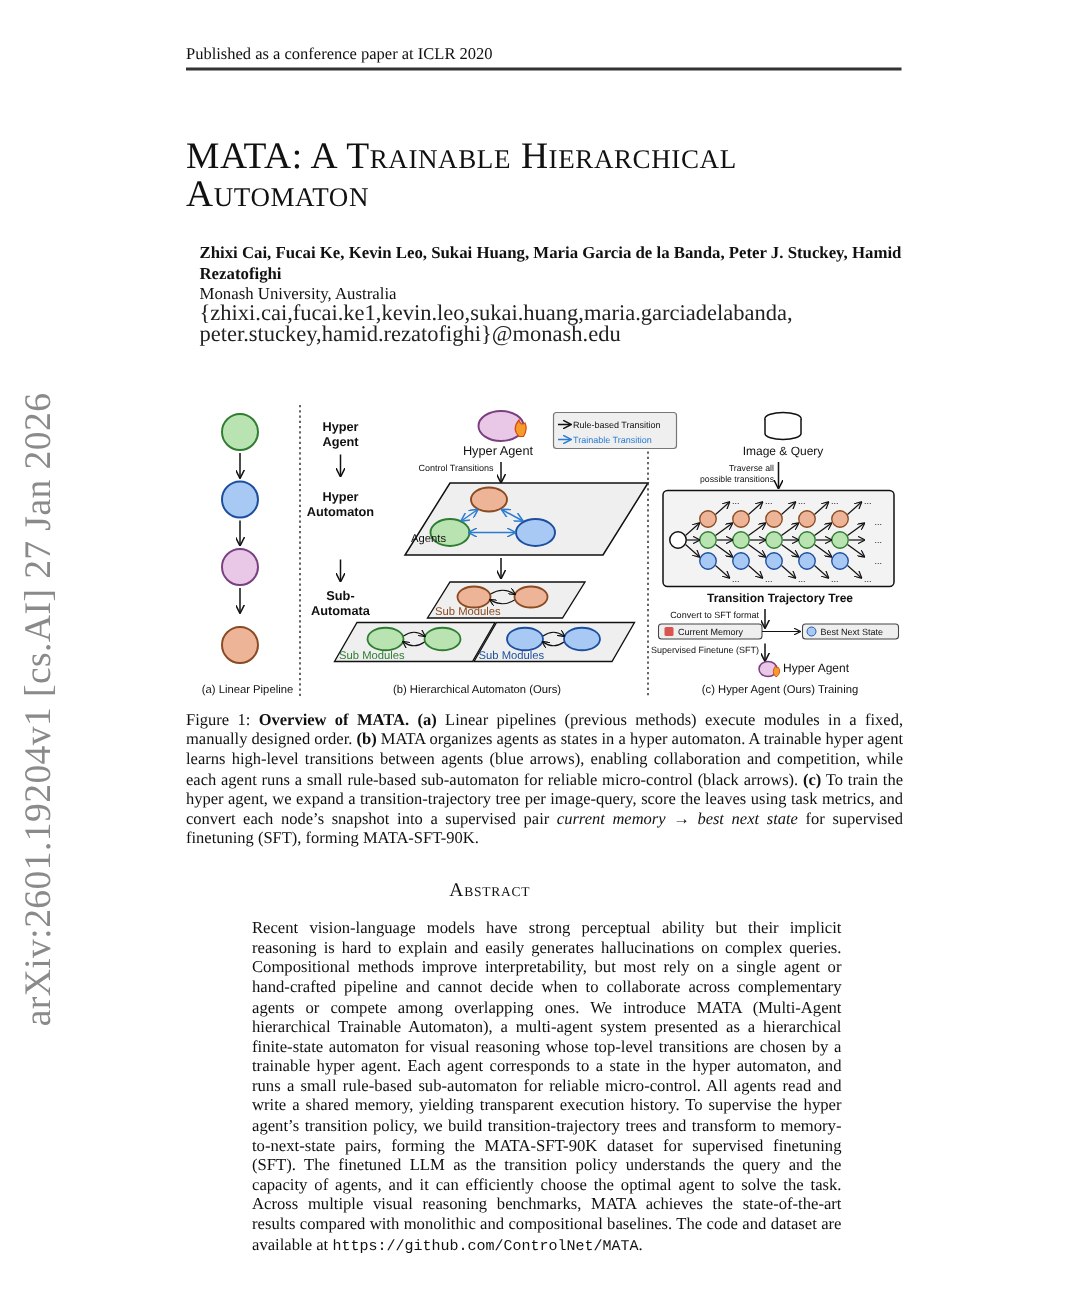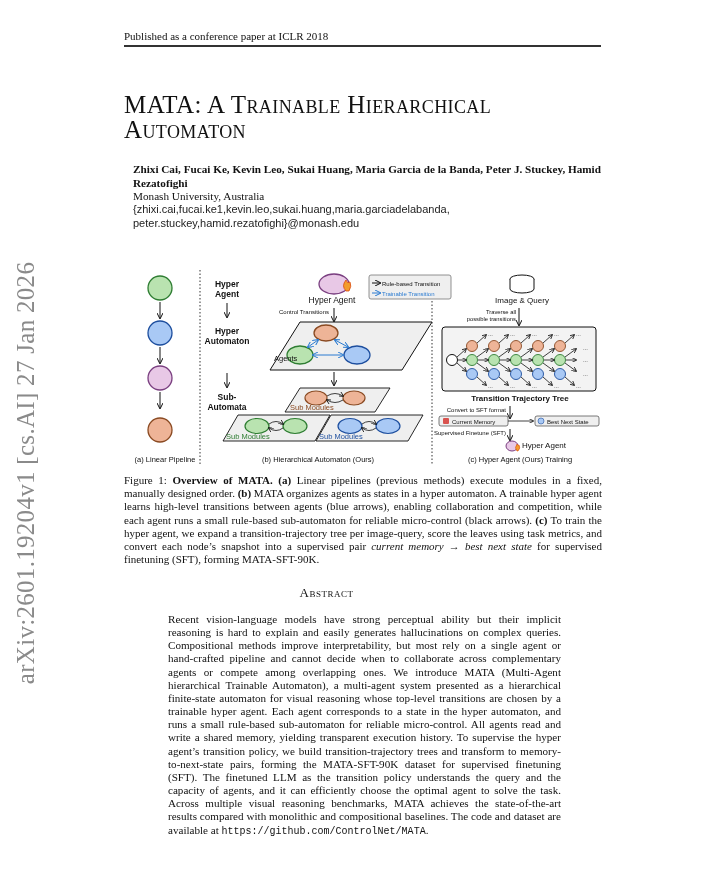--- a/index.html
+++ b/index.html
@@ -5,41 +5,41 @@
   html, body { margin: 0; padding: 0; background: #ffffff; }
   body { width: 728px; height: 872px; position: relative; overflow: hidden; font-family: "Liberation Serif", "DejaVu Serif", serif; color: #111; }
   .arxiv-stamp { position: absolute; left: 6px; top: 268px; width: 40px; height: 410px; }
   .arxiv-stamp span { position: absolute; left: 50%; top: 50%; transform: translate(-50%,-50%) rotate(-90deg); white-space: nowrap; font-family: "Liberation Serif", serif; font-size: 25px; color: #8a8a8a; letter-spacing: 0.3px; }
   .running-head { position: absolute; left: 124px; top: 30px; font-size: 11px; color: #111; }
   .head-rule { position: absolute; left: 124px; top: 45px; width: 477px; height: 1.5px; background: #333; }
   .title { position: absolute; left: 124px; top: 92px; width: 480px; font-size: 25px; line-height: 25px; letter-spacing: 0.4px; }
   .title .sc { font-variant: small-caps; }
   .authors { position: absolute; left: 133px; top: 163px; width: 470px; font-size: 11.2px; font-weight: bold; line-height: 13.5px; }
   .affil { position: absolute; left: 133px; top: 190px; font-size: 11.2px; }
-  .emails { position: absolute; left: 133px; top: 203px; font-family: Liberation Sans, sans-serif; font-size: 11px; line-height: 13.5px; color: #222; width: 480px; }
+  .emails { position: absolute; left: 133px; top: 203px; font-family: Liberation Serif, serif; font-size: 15px; line-height: 13.5px; color: #222; width: 480px; }
 
   
   .figure { position: absolute; left: 120px; top: 265px; width: 490px; height: 205px; }
   .fig-svg { position: absolute; left: 0; top: 0; }
 
   .caption { position: absolute; left: 124px; top: 474px; width: 478px; font-size: 11px; line-height: 13.2px; text-align: justify; }
   .caption b { font-weight: bold; }
   .caption i { font-style: italic; }
   .abstract-head { position: absolute; left: 0; width: 653px; top: 585px; text-align: center; font-size: 13px; font-variant: small-caps; letter-spacing: 0.5px; }
   .abstract { position: absolute; left: 168px; top: 613px; width: 393px; font-size: 11.1px; line-height: 13.15px; text-align: justify; hyphens: manual; }
   .mono { font-family: "Liberation Mono", monospace; font-size: 10px; }
 </style>
 </head>
 <body>
 
 <div class="arxiv-stamp">
   <span>arXiv:2601.19204v1  [cs.AI]  27 Jan 2026</span>
 </div>
 
-<div class="running-head">Published as a conference paper at ICLR 2018</div>
+<div class="running-head">Published as a conference paper at ICLR 2020</div>
 <div class="head-rule"></div>
 
 <div class="title">
   <span>MATA: A </span><span class="sc">Trainable Hierarchical Automaton</span><br>
 </div>
 
 <div class="authors">Zhixi Cai, Fucai Ke, Kevin Leo, Sukai Huang, Maria Garcia de la Banda, Peter J. Stuckey, Hamid Rezatofighi</div>
 <div class="affil">Monash University, Australia</div>
 <div class="emails">{zhixi.cai,fucai.ke1,kevin.leo,sukai.huang,maria.garciadelabanda, peter.stuckey,hamid.rezatofighi}@monash.edu</div>
 

